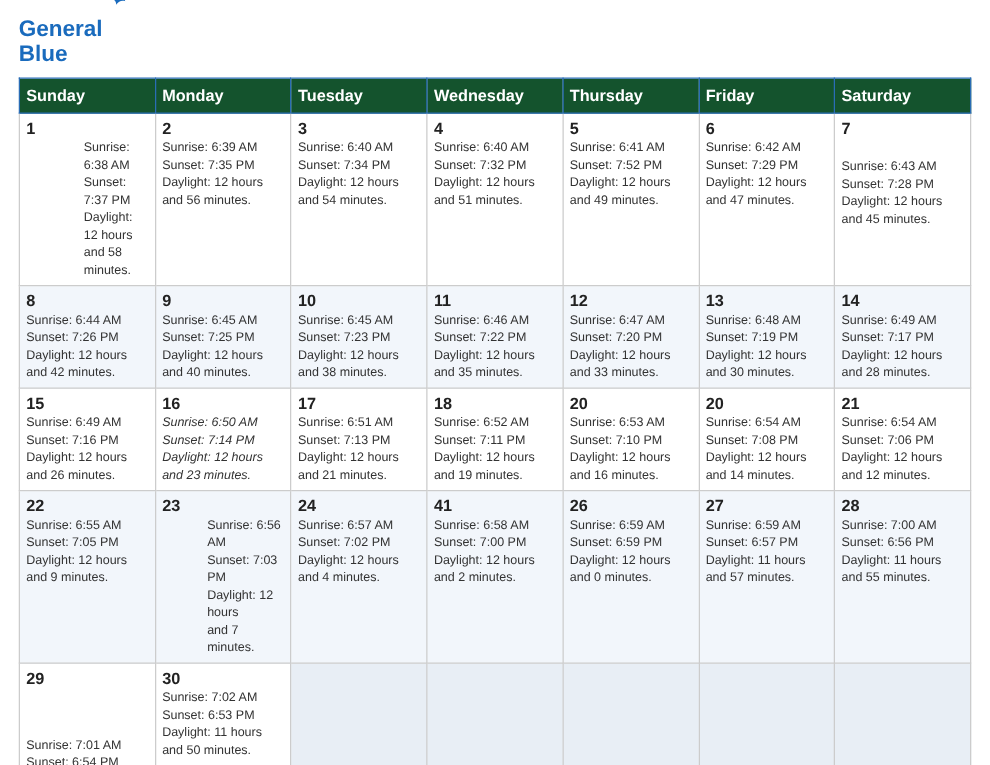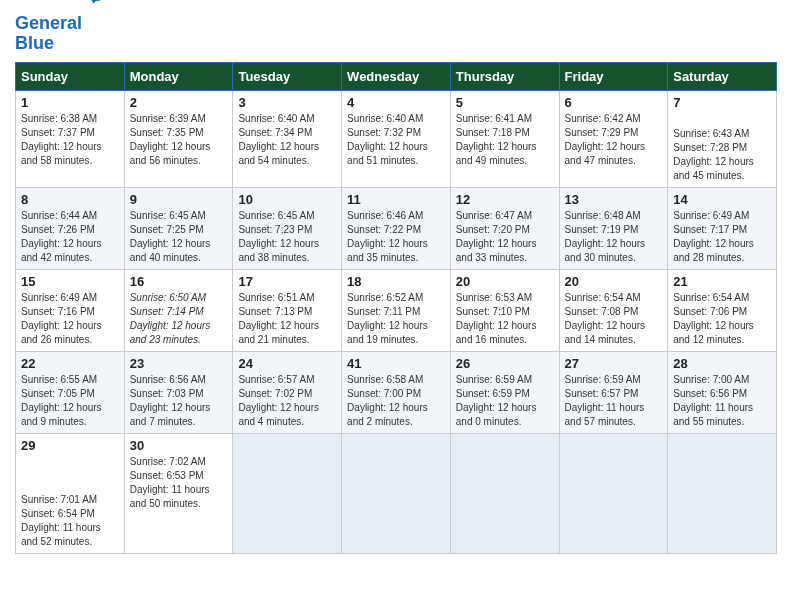--- a/index.html
+++ b/index.html
@@ -123,21 +123,21 @@
         <th>Wednesday</th>
         <th>Thursday</th>
         <th>Friday</th>
         <th>Saturday</th>
       </tr>
   </thead>
   <tbody id="calendar-body">
   <tr>
         <td>
           <span class="day-num">1</span>
-          <div class="day-info" style="white-space: pre-line;">Sunrise: 6:38 AM
+          <div class="day-info" style="white-space: pre-line; margin-left: 46px;">Sunrise: 6:38 AM
 Sunset: 7:37 PM
 Daylight: 12 hours
 and 58 minutes.</div>
         </td>
         <td>
           <span class="day-num">2</span>
           <div class="day-info" style="white-space: pre-line;">Sunrise: 6:39 AM
 Sunset: 7:35 PM
 Daylight: 12 hours
 and 56 minutes.</div>
@@ -152,21 +152,21 @@
         <td>
           <span class="day-num">4</span>
           <div class="day-info" style="white-space: pre-line;">Sunrise: 6:40 AM
 Sunset: 7:32 PM
 Daylight: 12 hours
 and 51 minutes.</div>
         </td>
         <td>
           <span class="day-num">5</span>
           <div class="day-info" style="white-space: pre-line;">Sunrise: 6:41 AM
-Sunset: 7:18 PM
+Sunset: 7:52 PM
 Daylight: 12 hours
 and 49 minutes.</div>
         </td>
         <td>
           <span class="day-num">6</span>
           <div class="day-info" style="white-space: pre-line;">Sunrise: 6:42 AM
 Sunset: 7:29 PM
 Daylight: 12 hours
 and 47 minutes.</div>
         </td>
@@ -283,21 +283,21 @@
       <tr>
         <td>
           <span class="day-num">22</span>
           <div class="day-info" style="white-space: pre-line;">Sunrise: 6:55 AM
 Sunset: 7:05 PM
 Daylight: 12 hours
 and 9 minutes.</div>
         </td>
         <td>
           <span class="day-num">23</span>
-          <div class="day-info" style="white-space: pre-line;">Sunrise: 6:56 AM
+          <div class="day-info" style="white-space: pre-line; margin-left: 36px;">Sunrise: 6:56 AM
 Sunset: 7:03 PM
 Daylight: 12 hours
 and 7 minutes.</div>
         </td>
         <td>
           <span class="day-num">24</span>
           <div class="day-info" style="white-space: pre-line;">Sunrise: 6:57 AM
 Sunset: 7:02 PM
 Daylight: 12 hours
 and 4 minutes.</div>

